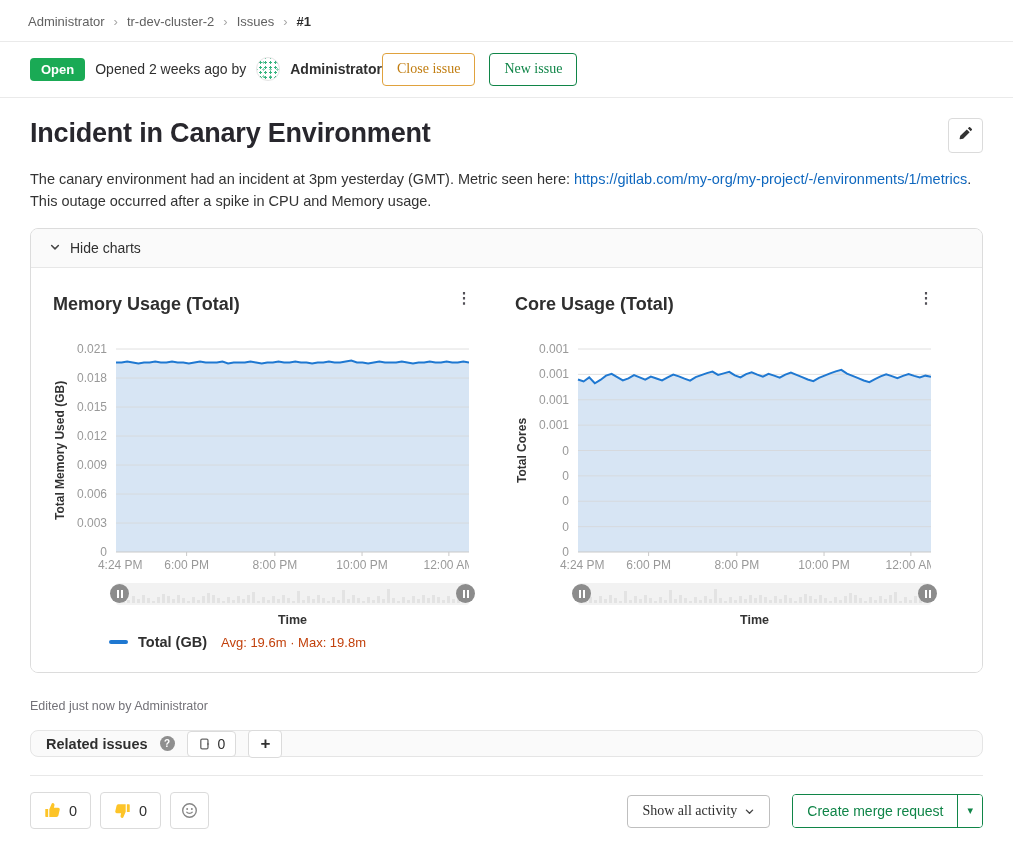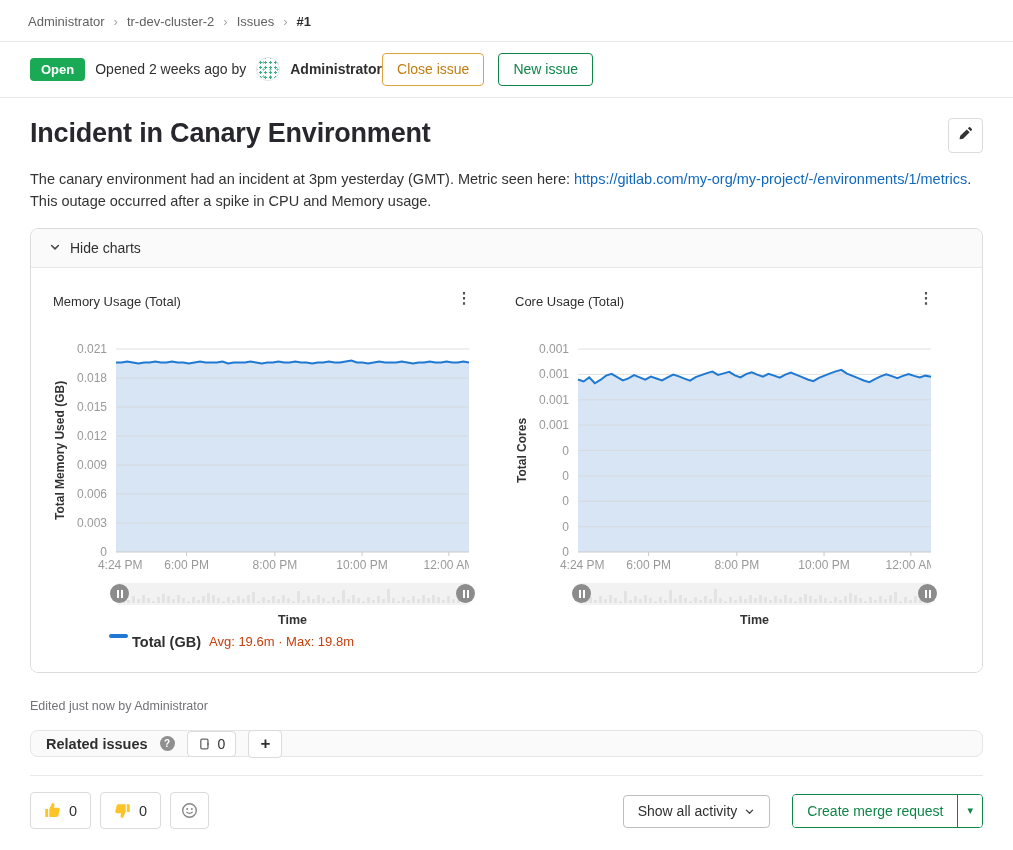--- a/index.html
+++ b/index.html
@@ -22,21 +22,21 @@
   .avatar { width:24px; height:24px; border-radius:50%; border:1px solid #e4e4e4;
     background-color:#fff; cursor:pointer;
     background-image: radial-gradient(#36b37e 1.1px, transparent 1.3px),
                       radial-gradient(rgba(54,179,126,.55) 1px, transparent 1.2px);
     background-size: 5px 5px, 7px 7px; background-position:1px 2px, 3px 1px; }
   .author-name { font-weight:600; cursor:pointer; }
   .status-right { display:flex; gap:14px; }
 
   .btn { display:inline-flex; align-items:center; justify-content:center; gap:7px;
     border-radius:4px; border:1px solid #bfbfbf; background:#fff; padding:7px 14px;
-    font-size:14px; color:#303030; cursor:pointer; font-family:Liberation Sans, sans-serif; line-height:1.2; }
+    font-size:14px; color:#303030; cursor:pointer; font-family:Liberation Serif, serif; line-height:1.2; }
   .btn-warning { color:#c17d10; border-color:#e0a23e; }
   .btn-success { color:#108548; border-color:#108548; }
 
   
   main { padding:0 30px; }
   .title-row { display:flex; align-items:flex-start; justify-content:space-between; margin-top:20px; }
   h1.issue-title { font-size:27px; font-weight:700; color:#28272d; letter-spacing:-.2px; }
   .icon-btn { width:35px; height:35px; display:flex; align-items:center; justify-content:center;
     border:1px solid #dbdbdb; border-radius:4px; background:#fff; cursor:pointer; }
 
@@ -45,42 +45,42 @@
 
   
   .charts-panel { margin-top:16px; border:1px solid #dcdcdc; border-radius:8px; overflow:hidden; }
   .panel-header { background:#fafafa; border-bottom:1px solid #e7e7e7; height:39px;
     display:flex; align-items:center; gap:9px; padding:0 16px 0 18px;
     font-size:14px; color:#303030; cursor:pointer; }
   .panel-body { background:#fff; padding:26px 22px 22px; display:flex; gap:42px; }
 
   .chart { width:420px; position:relative; }
   .chart-head { display:flex; align-items:flex-start; justify-content:space-between; height:20px; }
-  .chart-head h3 { font-size:13px; font-weight:400; color:#2f2f2f; }
+  .chart-head h3 { font-size:18px; font-weight:700; color:#2f2f2f; }
   .kebab { border:none; background:none; color:#535158; font-size:15px; font-weight:700;
     cursor:pointer; line-height:.55; letter-spacing:0; width:18px; text-align:center; }
   .plot-row { position:relative; margin-top:27px; }
   .y-title { position:absolute; left:0; top:8px; height:203px; width:14px;
     writing-mode:vertical-rl; transform:rotate(180deg);
     display:inline-flex; align-items:center; justify-content:center;
     font-size:12px; font-weight:700; color:#333; }
   svg.plot { display:block; }
 
   .minimap { position:relative; margin:9px 0 0 63px; width:353px; height:24px; }
   .mini-strip { position:absolute; left:0; top:1px; width:353px; height:22px;
     background:#f2f2f2; border-radius:3px; overflow:hidden; cursor:pointer; }
   .handle { position:absolute; top:2px; width:19px; height:19px; border-radius:50%;
     background:#8c8c8c; display:flex; align-items:center; justify-content:center; gap:2px;
     cursor:ew-resize; z-index:2; }
   .handle i { display:block; width:2px; height:8px; background:#fff; }
   .handle.left { left:-6px; } .handle.right { right:-6px; }
 
   .time-label { margin-left:63px; width:353px; text-align:center; margin-top:7px;
     font-size:12.5px; font-weight:700; color:#333; }
-  .legend { display:flex; align-items:flex-start; margin:7px 0 0 56px; gap:4px; cursor:pointer; }
+  .legend { display:flex; align-items:center; margin:7px 0 0 56px; gap:10px; cursor:pointer; }
   .swatch { width:19px; height:4px; border-radius:2px; background:#1f78d1; }
   .legend-label { font-size:14.5px; font-weight:700; color:#2f2f2f; }
   .legend-stats { font-size:13px; color:#c2410c; margin-left:4px; }
 
   
   .edited-note { margin-top:26px; font-size:12.5px; color:#737278; }
 
   .related-card { margin-top:17px; border:1px solid #e5e5e5; border-radius:8px;
     background:#fafafa; height:27px; display:flex; align-items:center; gap:12px; padding:0 15px; }
   .related-title { font-size:14.5px; font-weight:700; color:#2f2f2f; }

